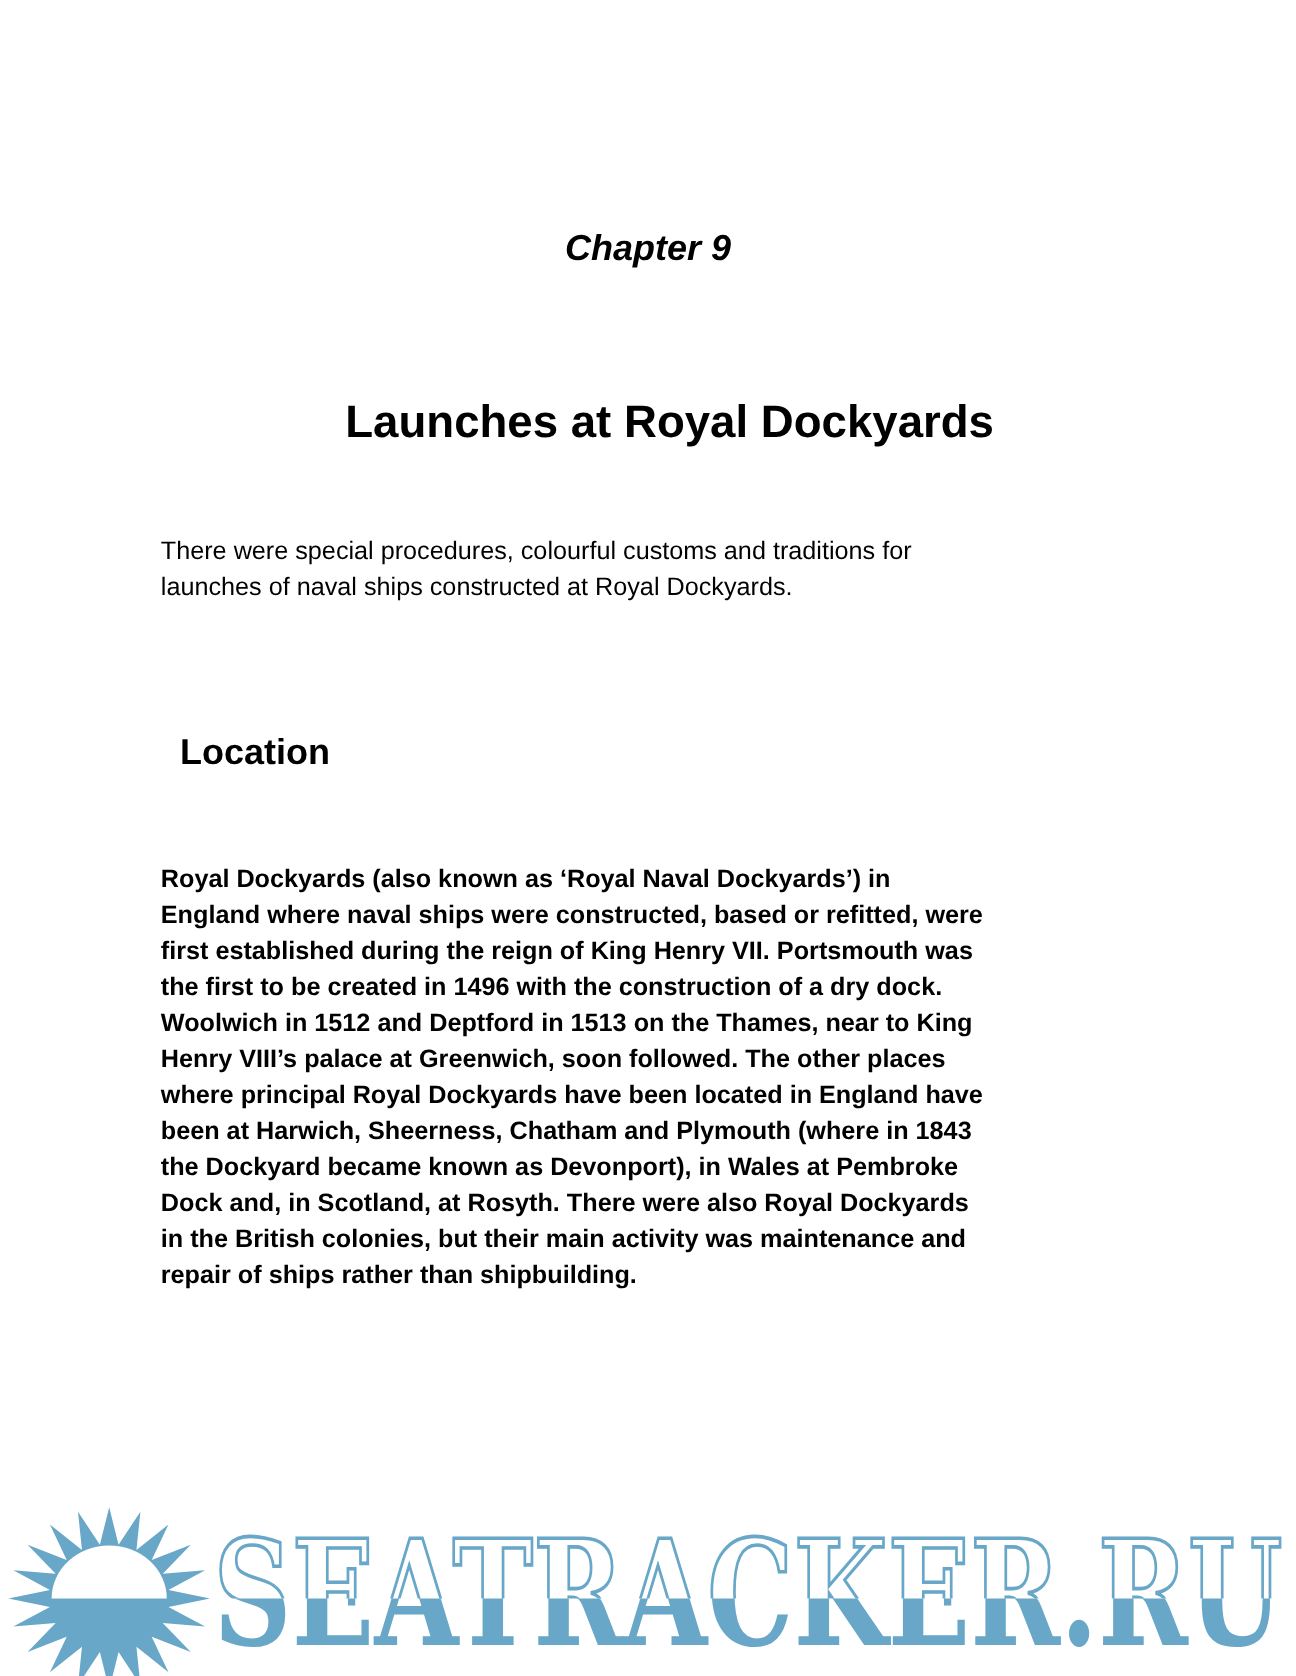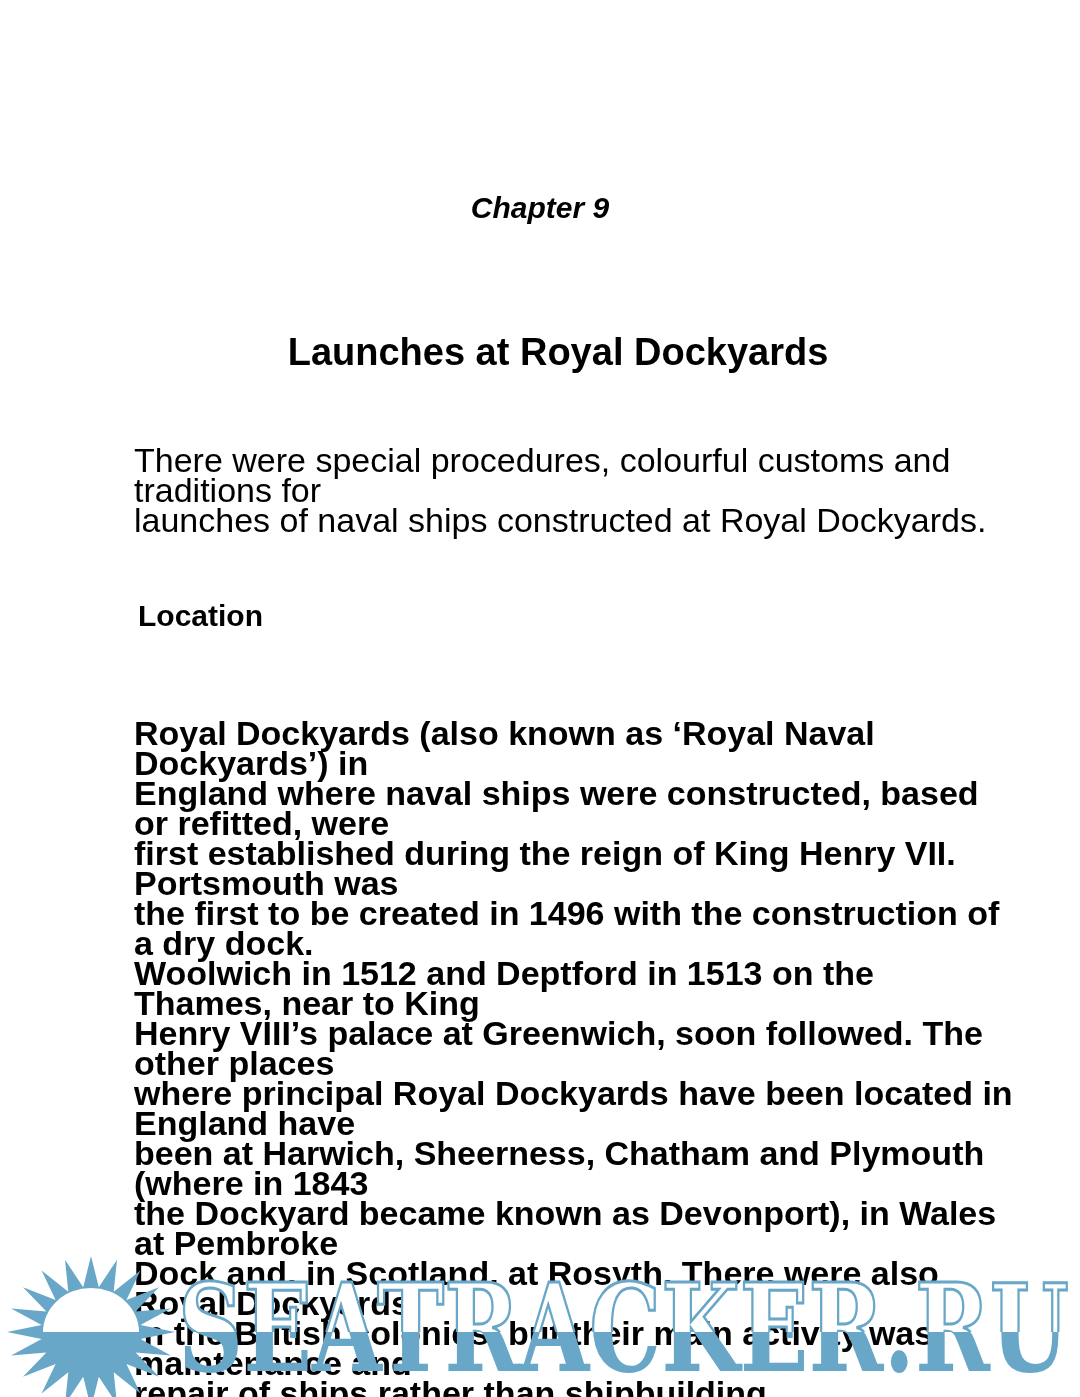--- a/index.html
+++ b/index.html
@@ -18,30 +18,30 @@
     margin:0;
   }
   .title{
     position:absolute;top:312px;left:0;width:1080px;
     text-align:center;
     font-size:38px;line-height:44px;font-weight:bold;
     margin:18px;
   }
   .bodytext{
     position:absolute;left:134px;width:880px;
-    font-size:34px;line-height:30px;
+    font-size:21px;line-height:30px;
     white-space:pre-line;
     margin:0;
   }
   .intro{top:445px;}
   .main{top:718px;font-weight:bold;}
   .h2{
     position:absolute;left:134px;
     font-size:30px;line-height:36px;font-weight:bold;
-    margin:4px;
+    margin:16px;
   }
   .h2-location{top:594px;}
   .h2-naval{top:1184px;}
 
   
   .watermark{position:absolute;left:0;top:1244px;width:888px;height:169px;}
   .sun{position:absolute;left:1px;top:3px;}
   .wm-text{
     position:absolute;left:178px;top:23px;
     width:1220px;

